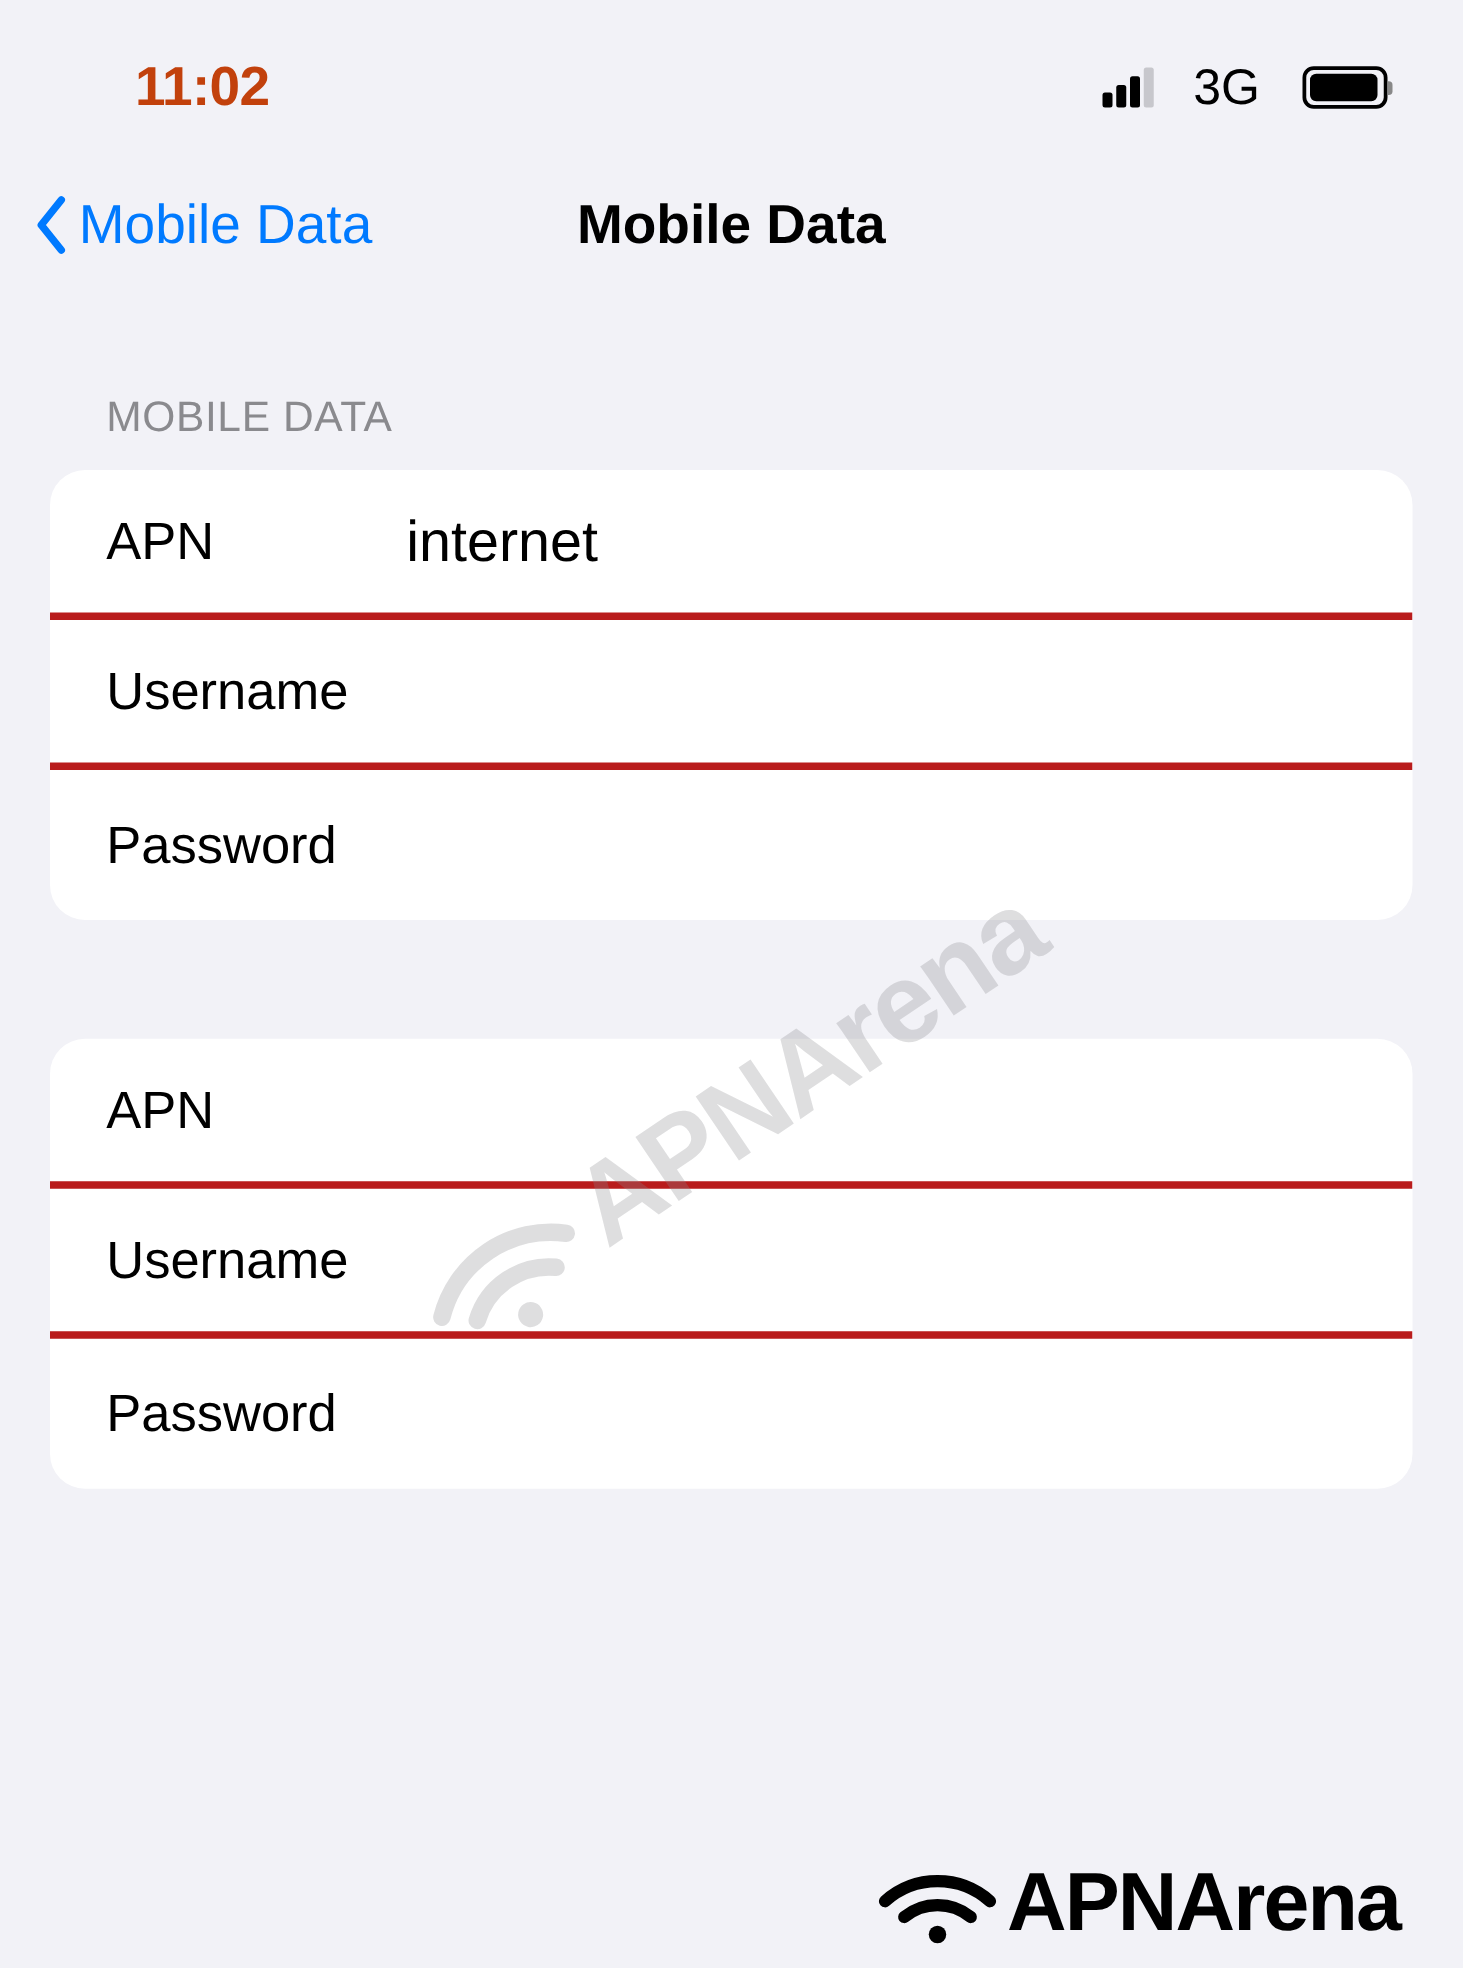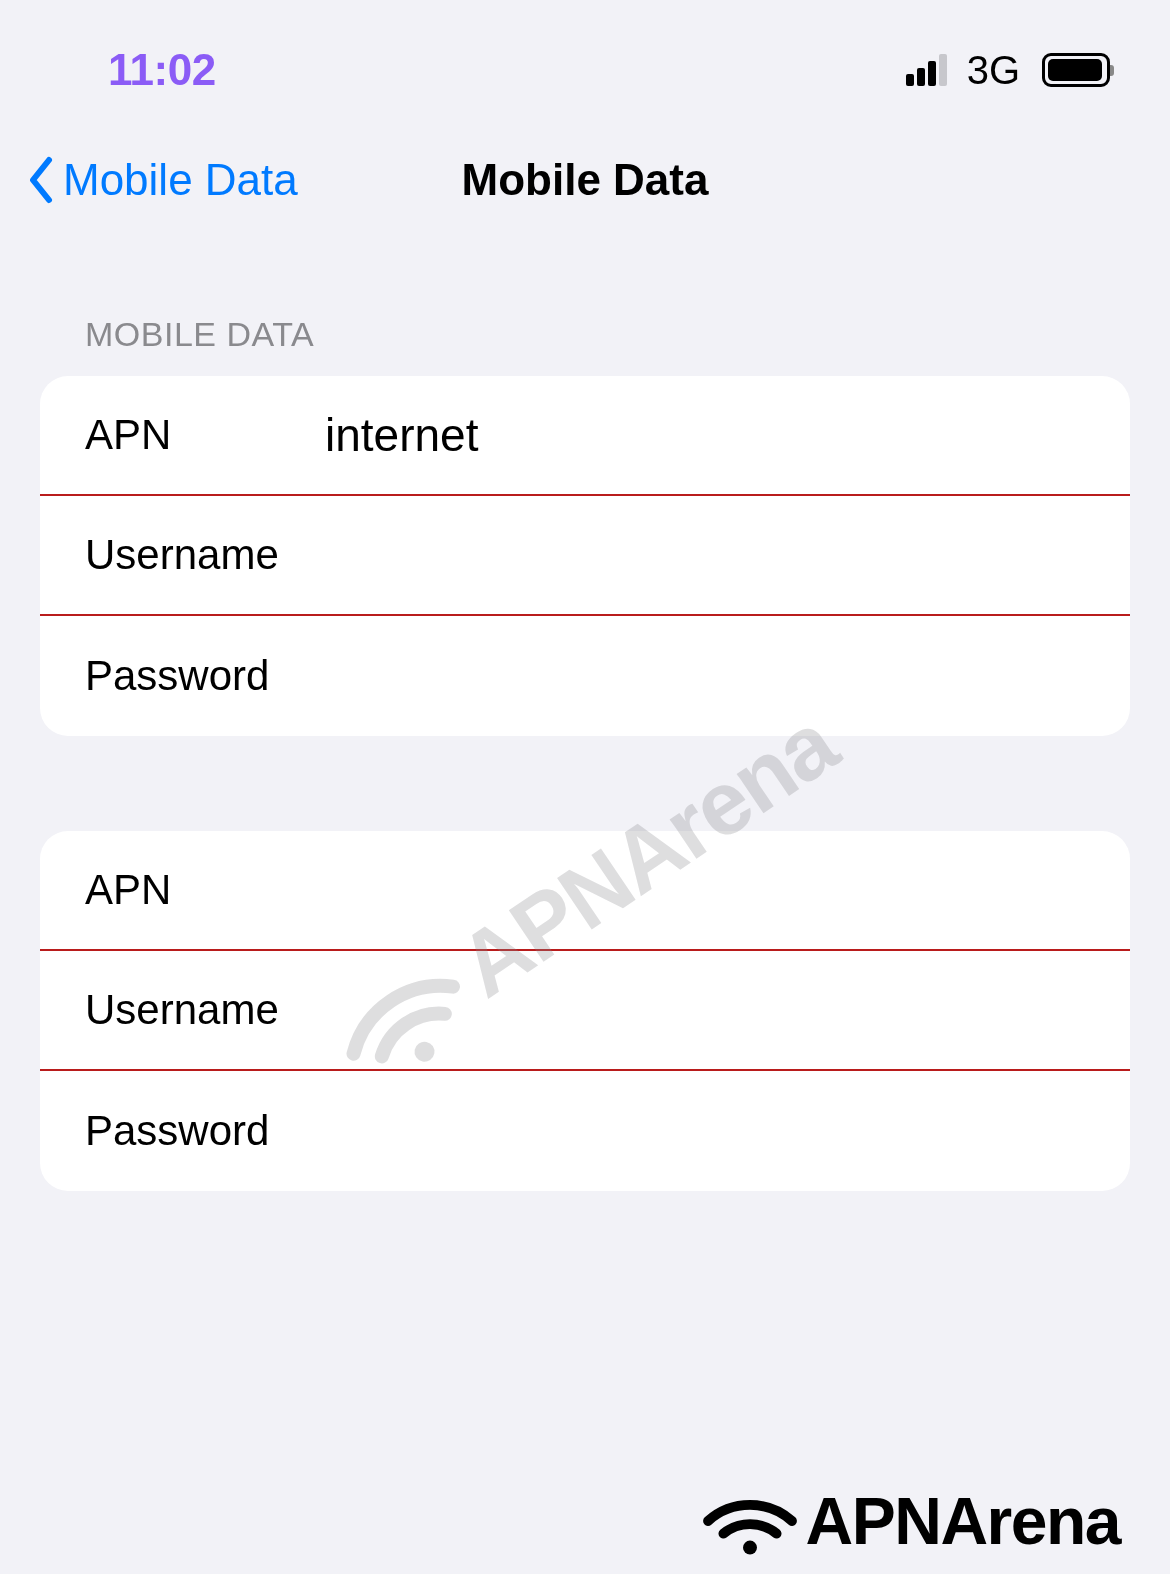--- a/index.html
+++ b/index.html
@@ -18,27 +18,27 @@
     }
     .status-bar {
       display: flex;
       justify-content: space-between;
       align-items: center;
       padding: 45px 60px 30px 108px;
     }
     .status-time {
       font-size: 44px;
       font-weight: 600;
-      color: #8b5cf6;
+      color: #c2410c;
       letter-spacing: -0.5px;
     }
     .status-right {
       display: flex;
       align-items: center;
-      gap: 16px;
+      gap: 28px;
     }
     .signal-bars {
       display: flex;
       align-items: flex-end;
       gap: 3px;
       height: 32px;
     }
     .bar {
       width: 8px;
       border-radius: 2px;
@@ -121,21 +121,21 @@
       background: #fff;
       border-radius: 28px;
       overflow: hidden;
       margin-bottom: 95px;
     }
     .row {
       display: flex;
       align-items: center;
       padding: 0 45px;
       height: 120px;
-      border-bottom: 2px solid #b91c1c;
+      border-bottom: 6px solid #b91c1c;
     }
     .row:last-child {
       border-bottom: none;
     }
     .row-label {
       font-size: 42px;
       font-weight: 400;
       color: #000;
       width: 240px;
       flex-shrink: 0;

